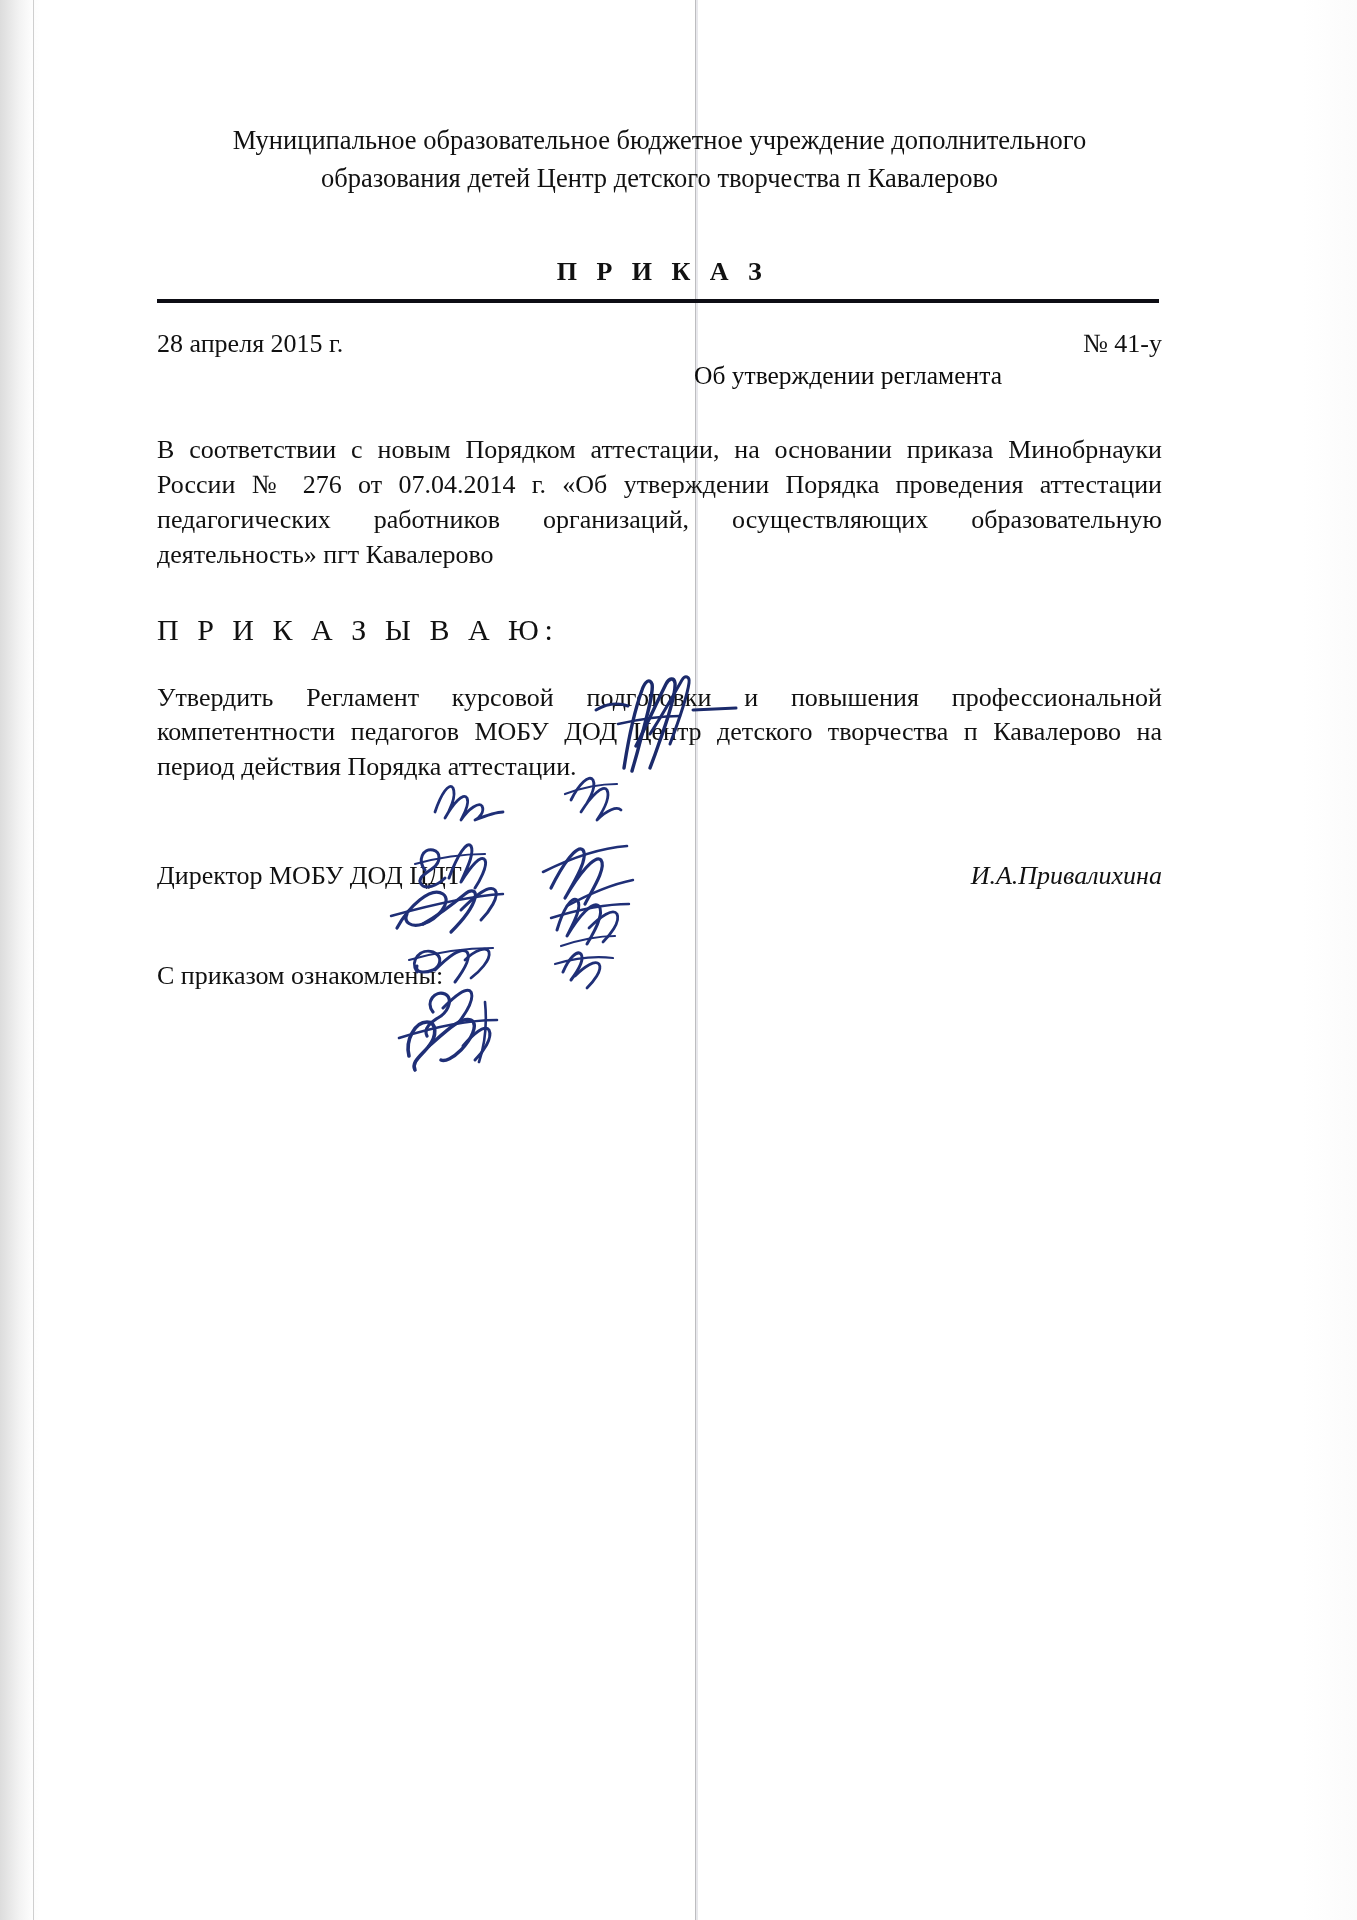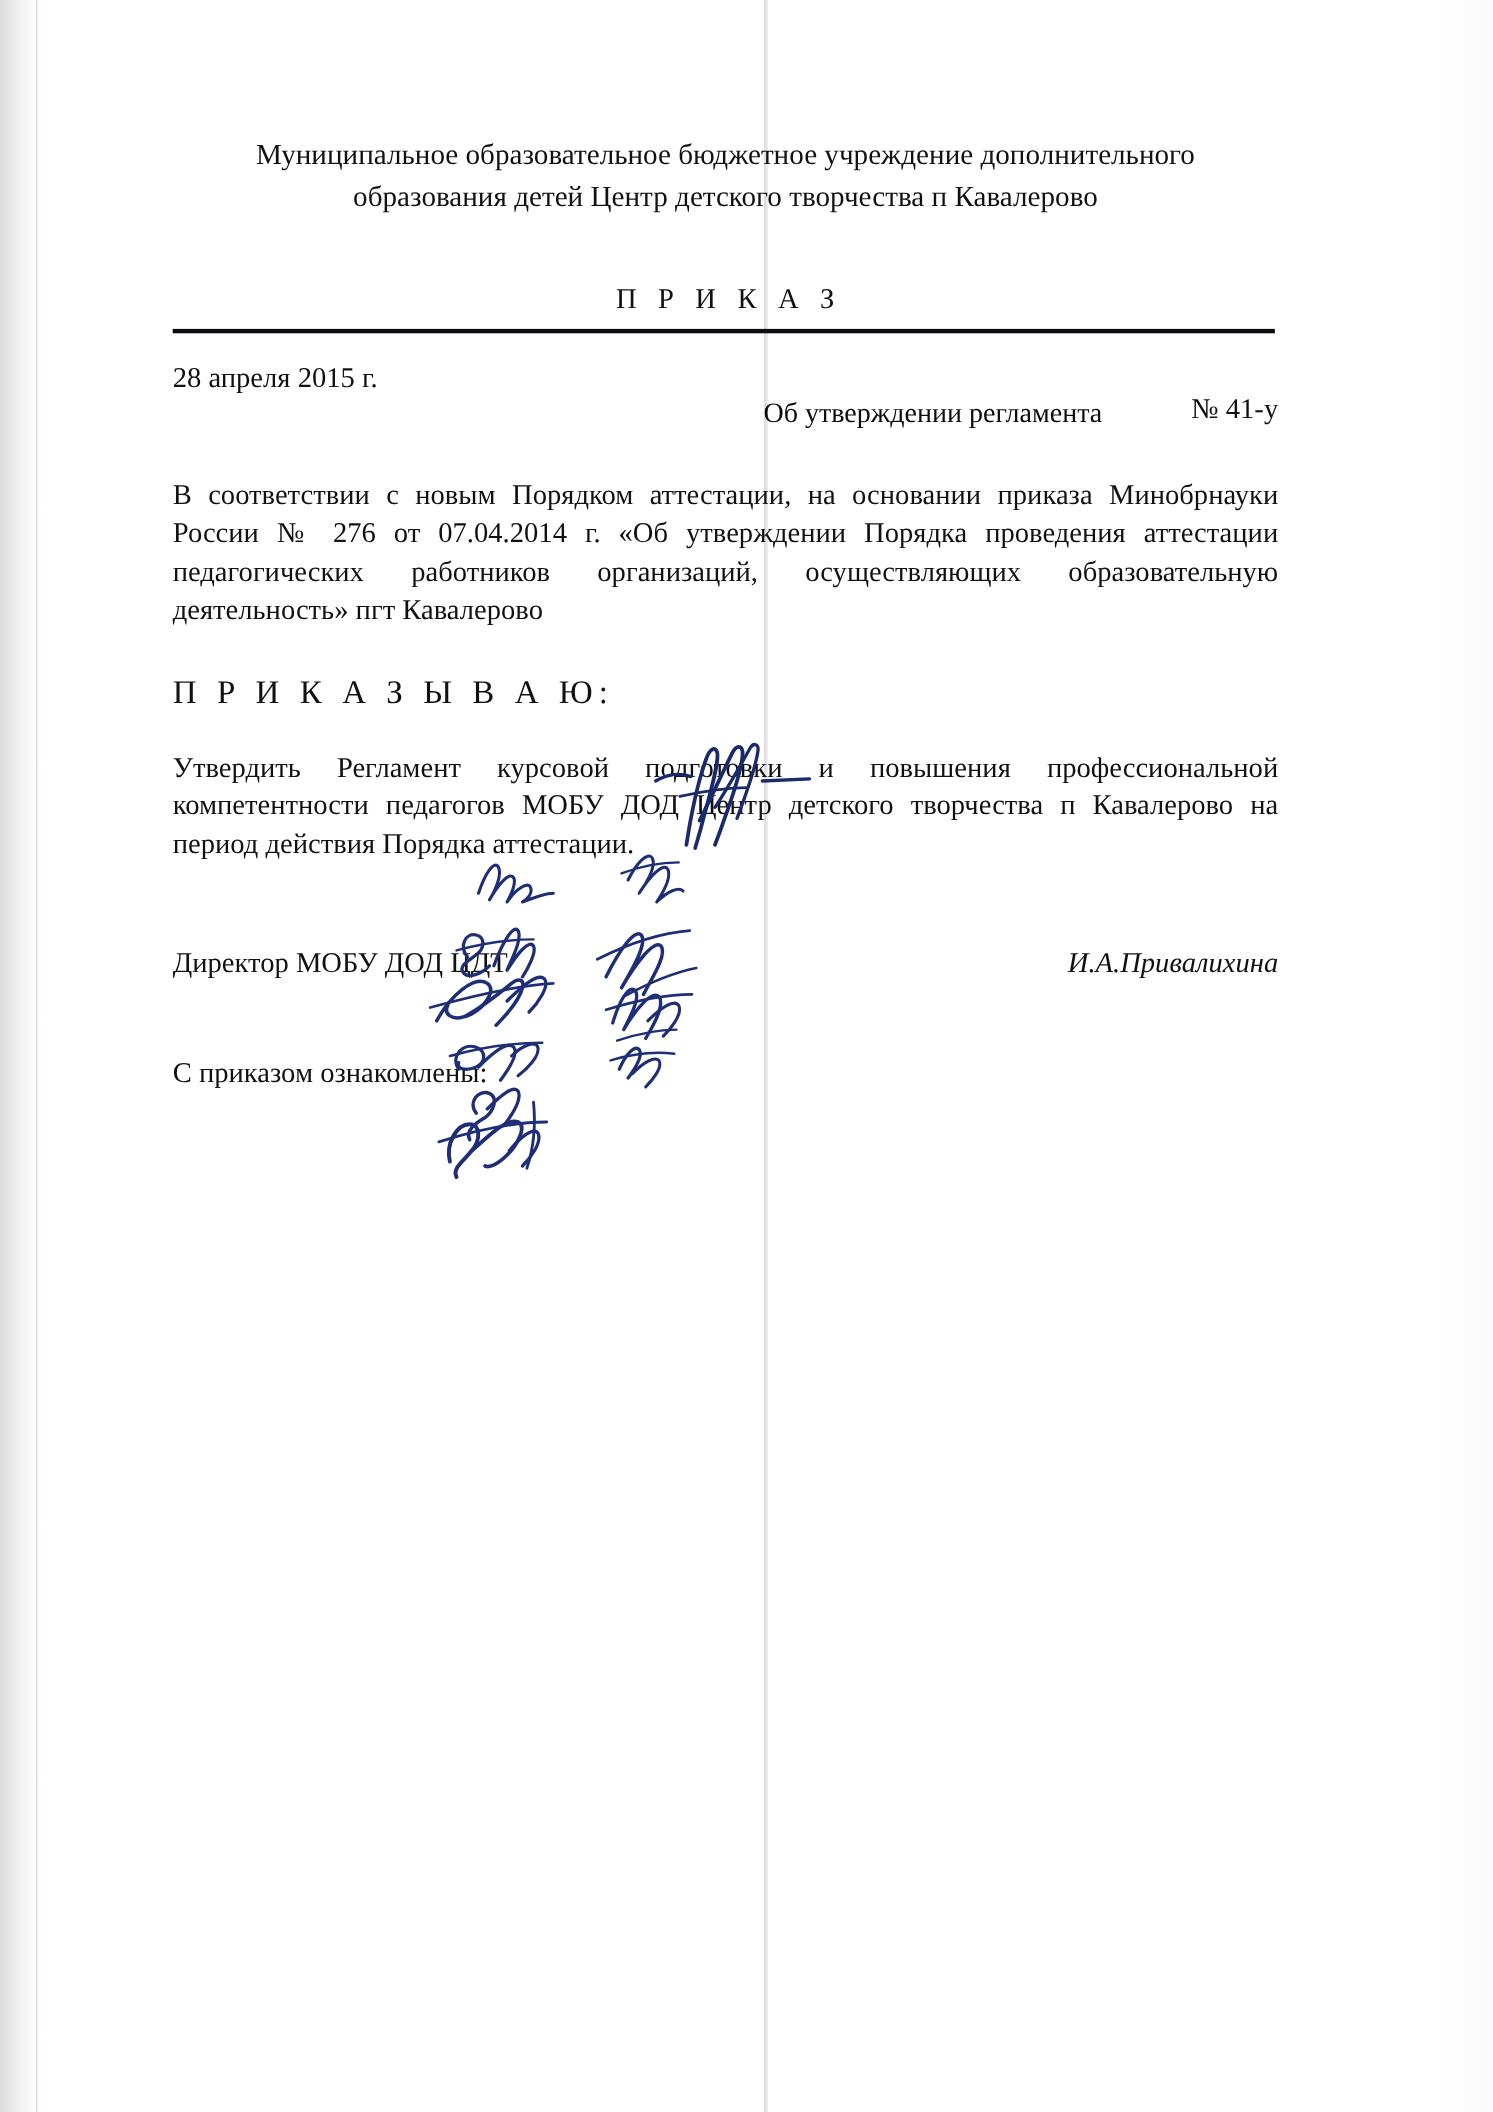--- a/index.html
+++ b/index.html
@@ -72,21 +72,21 @@
     color: #111;
     padding: 0 4px;
   }
   .org-header .l2 { display: block; }
 
   .doc-kind {
     margin-top: 60px;
     text-align: center;
     font-size: 26px;
     letter-spacing: 6.5px;
-    font-weight: 400;
+    font-weight: 700;
     color: #111;
     padding-left: 6px;
   }
 
   .rule {
     margin-top: 12px;
     height: 4px;
     background: #0d0d14;
     width: 1002px;
   }
@@ -100,21 +100,20 @@
   }
   .meta-date {
     position: absolute;
     left: 0;
     top: 0;
   }
   .meta-number {
     position: absolute;
     right: 0;
     top: 0;
-    margin-top: 28px;
   }
 
   .subtitle {
     text-align: right;
     font-size: 25.5px;
     font-weight: 400;
     color: #0c0c0c;
     margin-top: -2px;
     padding-right: 160px;
   }

